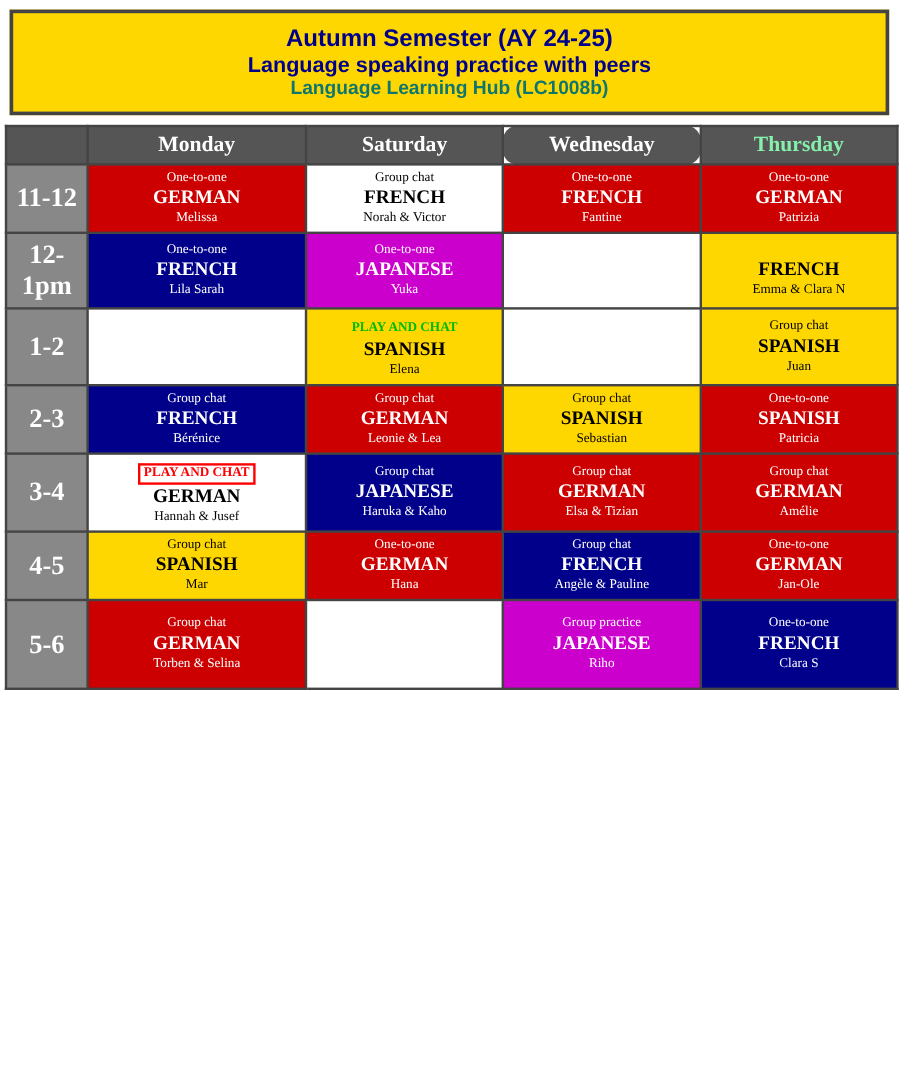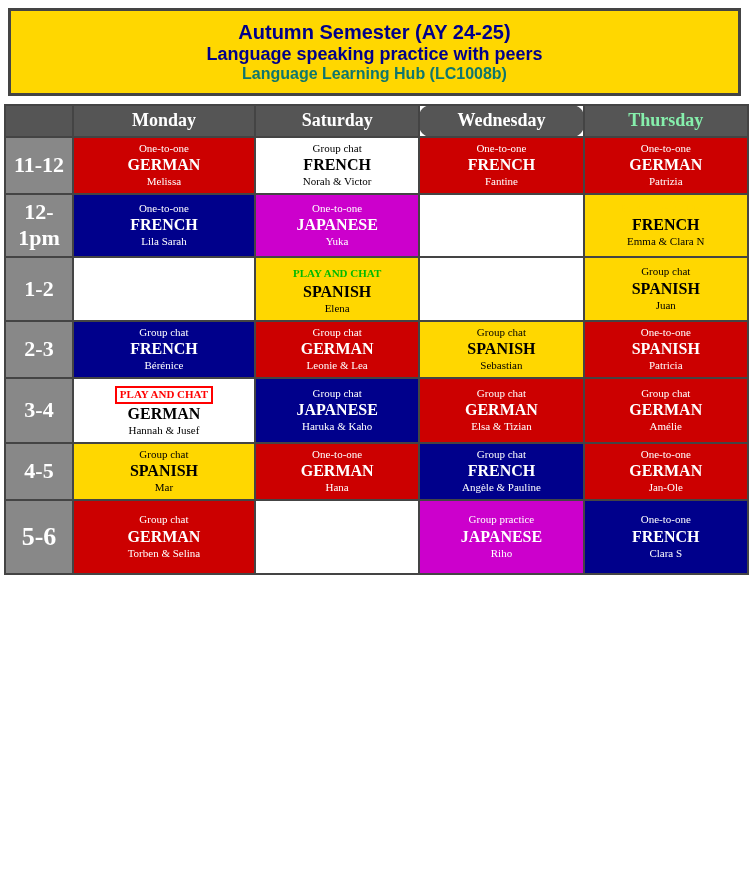--- a/index.html
+++ b/index.html
@@ -183,21 +183,21 @@
           <div style="font-size:16px;font-weight:bold;">FRENCH</div>
           <div style="font-size:11px;">Angèle &amp; Pauline</div>
         </td>
         <td style="background: rgb(204, 0, 0); color: rgb(255, 255, 255); padding: 4px 2px; vertical-align: middle; text-align: center; line-height: 1.25;">
           <div style="font-size:11px;">One-to-one</div>
           <div style="font-size:16px;font-weight:bold;">GERMAN</div>
           <div style="font-size:11px;">Jan-Ole</div>
         </td>
       </tr>
       <tr>
-        <td style="background: rgb(136, 136, 136); color: rgb(255, 255, 255); font-size: 26px; font-weight: bold; width: 68px;">5-6</td>
+        <td style="background: rgb(136, 136, 136); color: rgb(255, 255, 255); font-size: 22px; font-weight: bold; width: 68px;">5-6</td>
         <td style="background: rgb(204, 0, 0); color: rgb(255, 255, 255); padding: 4px 2px; vertical-align: middle; text-align: center; line-height: 1.25;">
           <div style="font-size:11px;">Group chat</div>
           <div style="font-size:16px;font-weight:bold;">GERMAN</div>
           <div style="font-size:11px;">Torben &amp; Selina</div>
         </td>
         <td style="background: rgb(255, 255, 255); color: rgb(0, 0, 0); padding: 4px 2px; vertical-align: middle; text-align: center; line-height: 1.25;">&nbsp;</td>
         <td style="background: rgb(204, 0, 204); color: rgb(255, 255, 255); padding: 12px 2px; vertical-align: middle; text-align: center; line-height: 1.25;">
           <div style="font-size:11px;">Group practice</div>
           <div style="font-size:16px;font-weight:bold;">JAPANESE</div>
           <div style="font-size:11px;">Riho</div>

